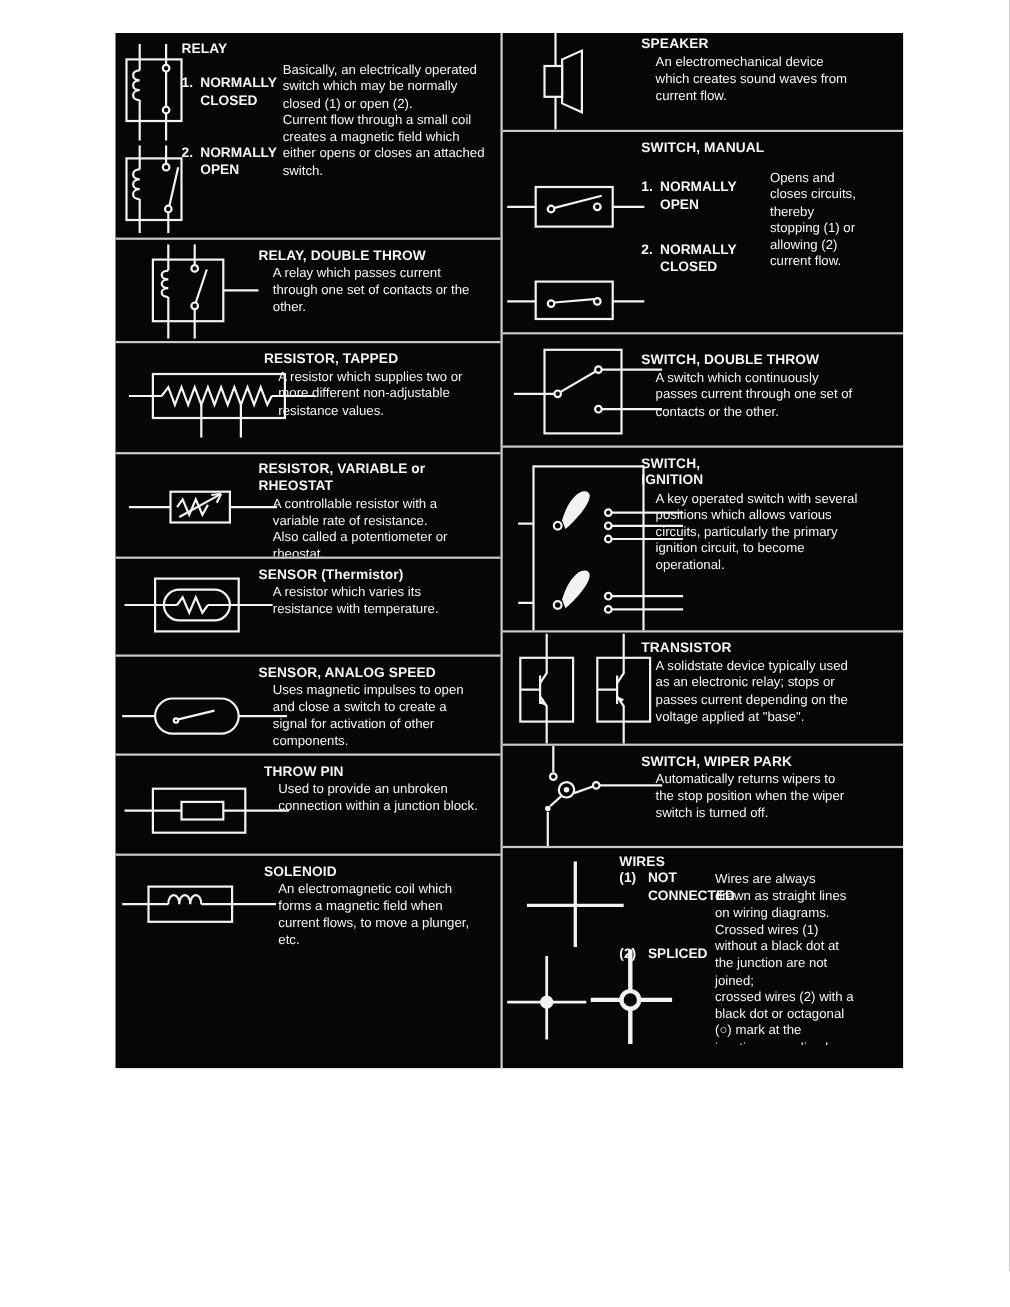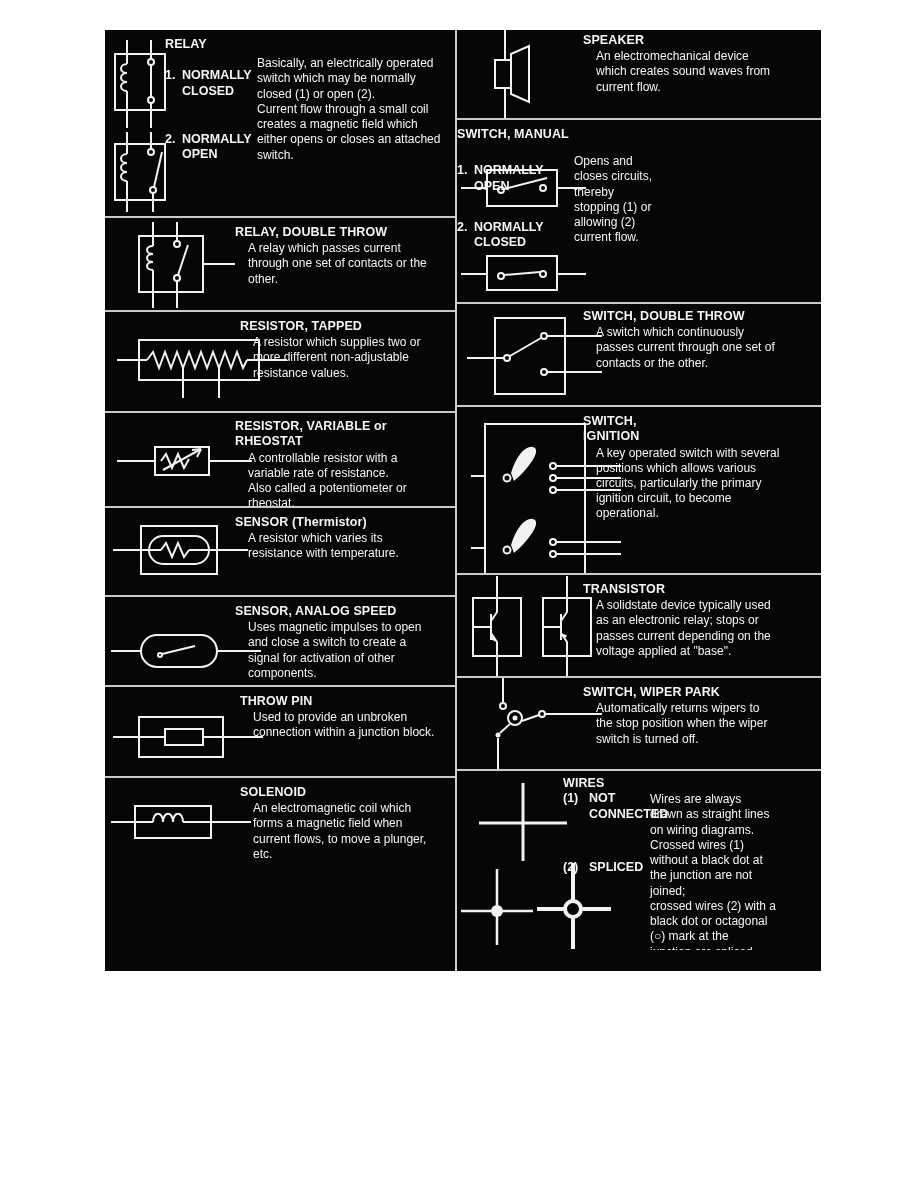--- a/index.html
+++ b/index.html
@@ -237,21 +237,21 @@
         <line x1="43" y1="25" x2="86" y2="14"></line>
       </svg>
       <svg class="sym" style="left:4px;top:132px" width="125" height="42" viewBox="0 0 125 42">
         <rect x="26" y="4" width="70" height="34"></rect>
         <line x1="0" y1="22" x2="26" y2="22"></line>
           <line x1="96" y1="22" x2="125" y2="22"></line>
         <circle cx="40" cy="24" r="3"></circle>
           <circle cx="82" cy="22" r="3"></circle>
         <line x1="43" y1="23" x2="79" y2="20"></line>
       </svg>
-      <div class="content" style="padding-top:7px">
+      <div class="content" style="margin-left:126px;padding-top:7px">
         <div class="sec-title">SWITCH, MANUAL</div>
         <div class="row">
           <div class="items" style="width:117px">
             <div class="item" style="margin-top:18px">
               <span class="num">1.</span>
               <span class="lbl">NORMALLY
 OPEN</span>
             </div>
             <div class="item" style="margin-top:26px">
               <span class="num">2.</span>
@@ -273,21 +273,21 @@
       <svg class="sym" style="left:10px;top:8px" width="135" height="90" viewBox="0 0 135 90">
         <rect x="28" y="6" width="70" height="76"></rect>
         <line x1="0" y1="46" x2="37" y2="46"></line>
         <circle cx="40" cy="46" r="3"></circle>
         <line x1="43" y1="44" x2="74" y2="26"></line>
         <circle cx="77" cy="24" r="3"></circle>
           <line x1="80" y1="24" x2="135" y2="24"></line>
         <circle cx="77" cy="60" r="3"></circle>
           <line x1="80" y1="60" x2="135" y2="60"></line>
       </svg>
-      <div class="content" style="margin-left:126px;padding-top:5px">
+      <div class="content" style="margin-left:126px;padding-top:16px">
         <div class="sec-title">SWITCH, DOUBLE THROW</div>
         <div class="sec-desc">A switch which continuously
 passes current through one set of
 contacts or the other.</div>
       </div>
     </div>
 
     <div class="section" style="height:168px">
       <svg class="sym" style="left:14px;top:5px" width="155" height="178" viewBox="0 0 155 178">
         <rect x="14" y="12" width="100" height="154"></rect>

